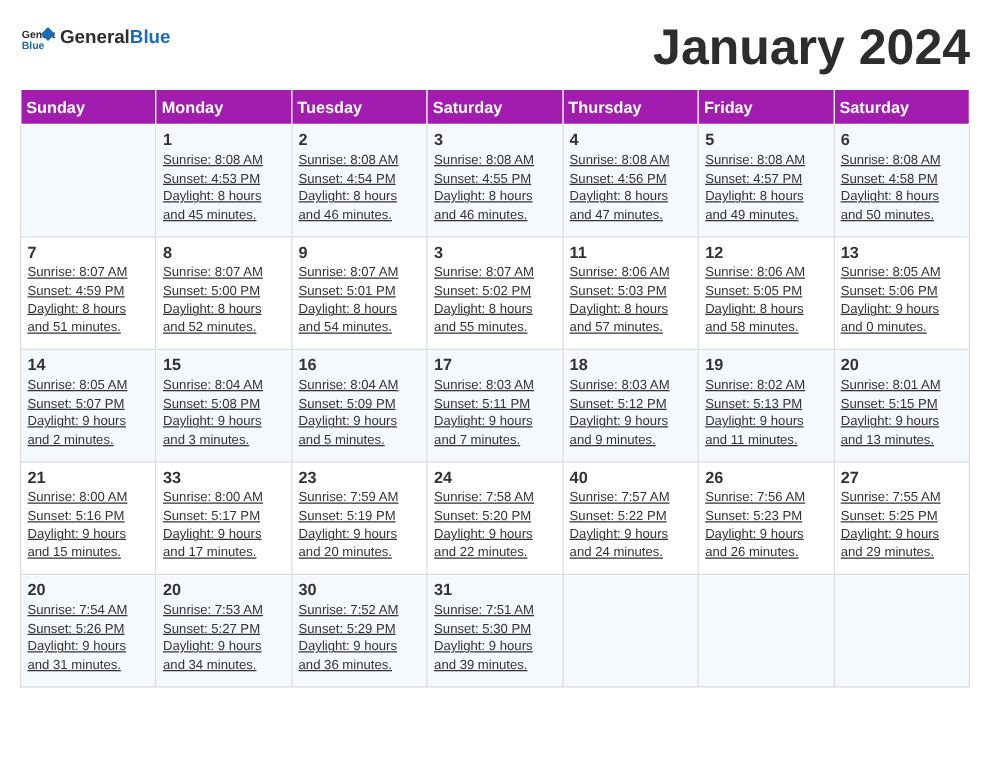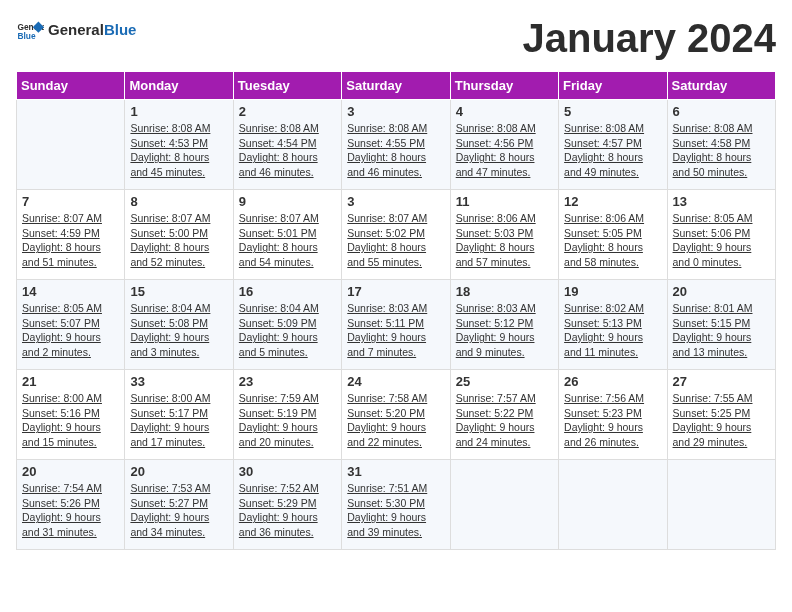--- a/index.html
+++ b/index.html
@@ -212,21 +212,21 @@
         </td>
         <td>
           <span class="day-num">23</span>
           <div class="day-info">Sunrise: 7:59 AM<br>Sunset: 5:19 PM<br>Daylight: 9 hours<br>and 20 minutes.</div>
         </td>
         <td>
           <span class="day-num">24</span>
           <div class="day-info">Sunrise: 7:58 AM<br>Sunset: 5:20 PM<br>Daylight: 9 hours<br>and 22 minutes.</div>
         </td>
         <td>
-          <span class="day-num">25</span>
+          <span class="day-num">40</span>
           <div class="day-info">Sunrise: 7:57 AM<br>Sunset: 5:22 PM<br>Daylight: 9 hours<br>and 24 minutes.</div>
         </td>
         <td>
           <span class="day-num">26</span>
           <div class="day-info">Sunrise: 7:56 AM<br>Sunset: 5:23 PM<br>Daylight: 9 hours<br>and 26 minutes.</div>
         </td>
         <td>
           <span class="day-num">27</span>
           <div class="day-info">Sunrise: 7:55 AM<br>Sunset: 5:25 PM<br>Daylight: 9 hours<br>and 29 minutes.</div>
         </td>

